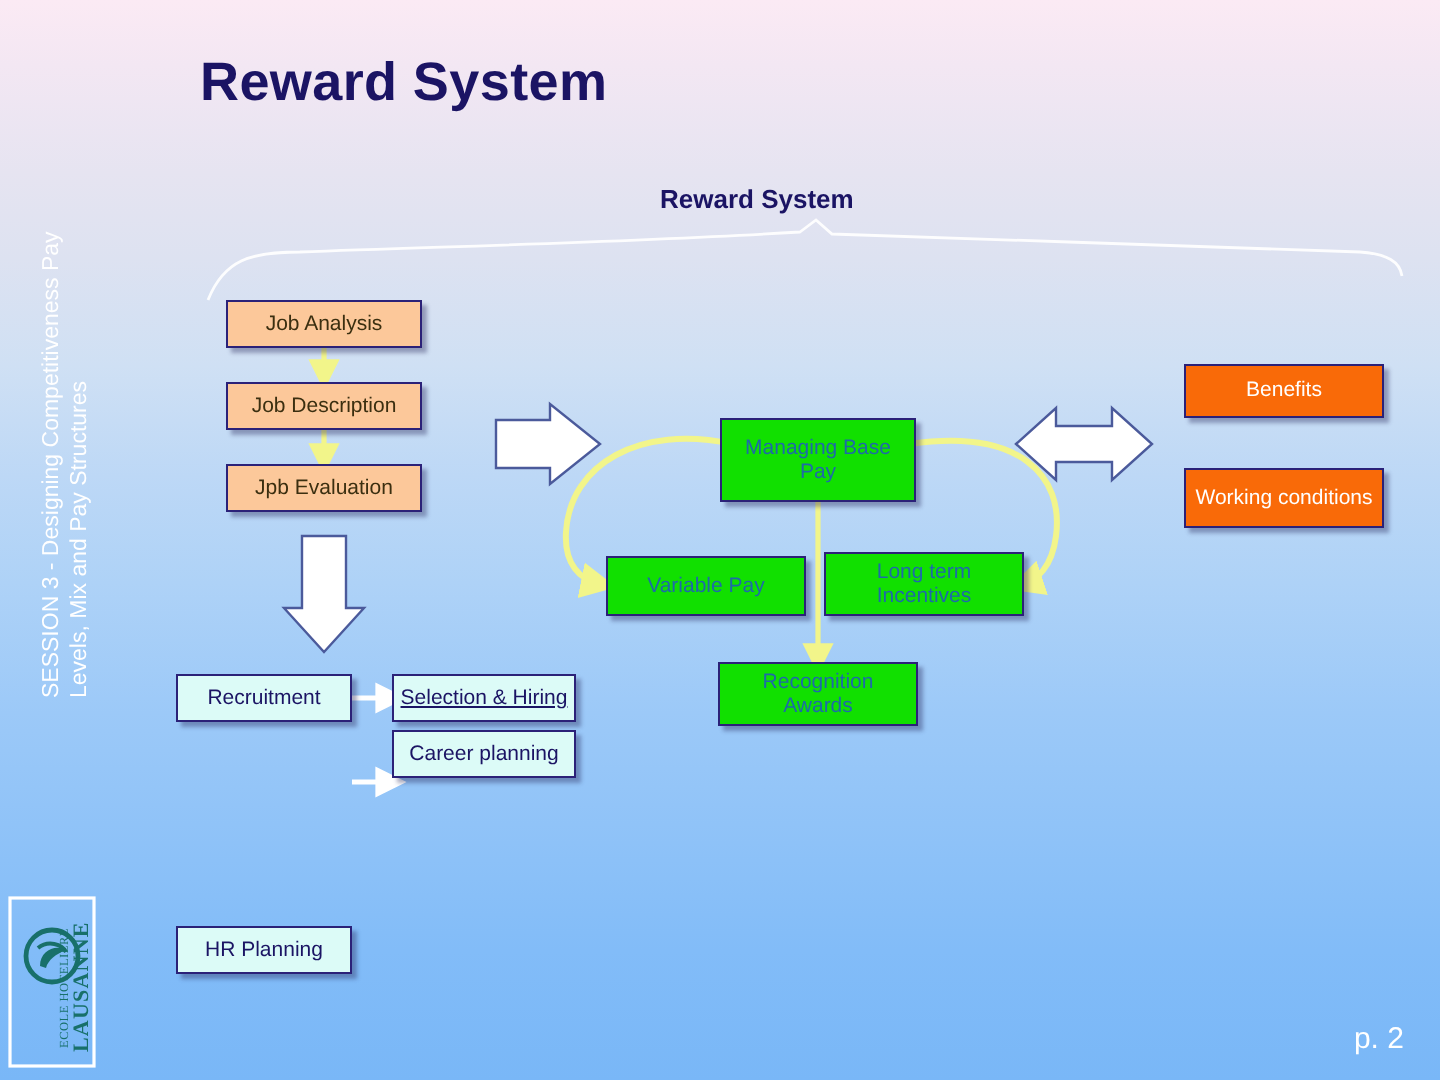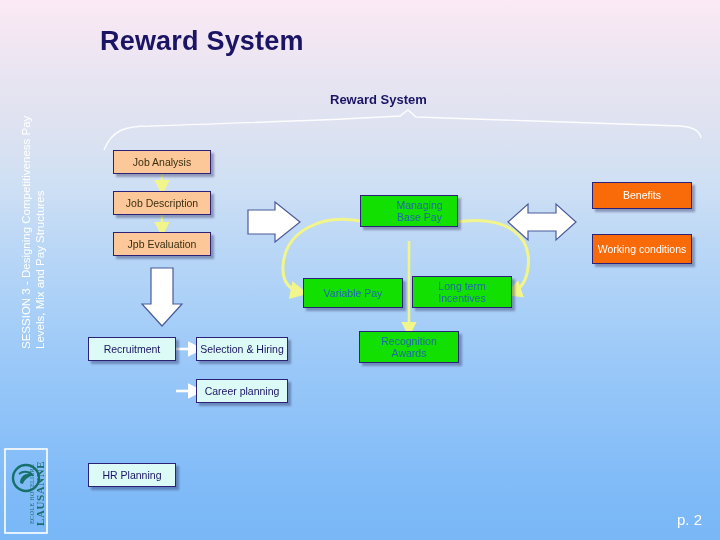--- a/index.html
+++ b/index.html
@@ -134,21 +134,21 @@
   <div class="box peach" style="left:113px; top:150px; width:98px; height:24px;">
     <span>Job Analysis</span>
   </div>
   <div class="box peach" style="left:113px; top:191px; width:98px; height:24px;text-align:right;">
     <span>Job Description</span>
   </div>
   <div class="box peach" style="left:113px; top:232px; width:98px; height:24px;">
     <span>Jpb Evaluation</span>
   </div>
 
-  <div class="box green" style="left:360px; top:195px; width:98px; height:32px;padding-left:24px;">
+  <div class="box green" style="left:360px; top:209px; width:98px; height:42px;">
     <span>Managing Base Pay</span>
   </div>
   <div class="box green" style="left:303px; top:278px; width:100px; height:30px;">
     <span>Variable Pay</span>
   </div>
   <div class="box green" style="left:412px; top:276px; width:100px; height:32px;">
     <span>Long term Incentives</span>
   </div>
   <div class="box green" style="left:359px; top:331px; width:100px; height:32px;">
     <span>Recognition Awards</span>
@@ -157,24 +157,24 @@
   <div class="box orange" style="left:592px; top:182px; width:100px; height:27px;">
     <span>Benefits</span>
   </div>
   <div class="box orange" style="left:592px; top:234px; width:100px; height:30px;">
     <span>Working conditions</span>
   </div>
 
   <div class="box mint" style="left:88px; top:337px; width:88px; height:24px;text-align:center;">
     <span>Recruitment</span>
   </div>
-  <div class="box mint" style="left:196px; top:337px; width:92px; height:24px;">
+  <div class="box mint" style="left:196px; top:337px; width:92px; height:24px;text-decoration:underline;">
     <span>Selection &amp; Hiring</span>
   </div>
-  <div class="box mint" style="left:196px; top:379px; width:92px; height:24px;">
+  <div class="box mint" style="left:196px; top:365px; width:92px; height:24px;">
     <span>Career planning</span>
   </div>
   <div class="box mint" style="left:88px; top:463px; width:88px; height:24px;">
     <span>HR Planning</span>
   </div>
 
   <div class="pagenum">p. 2</div>
 
 </div>
 

